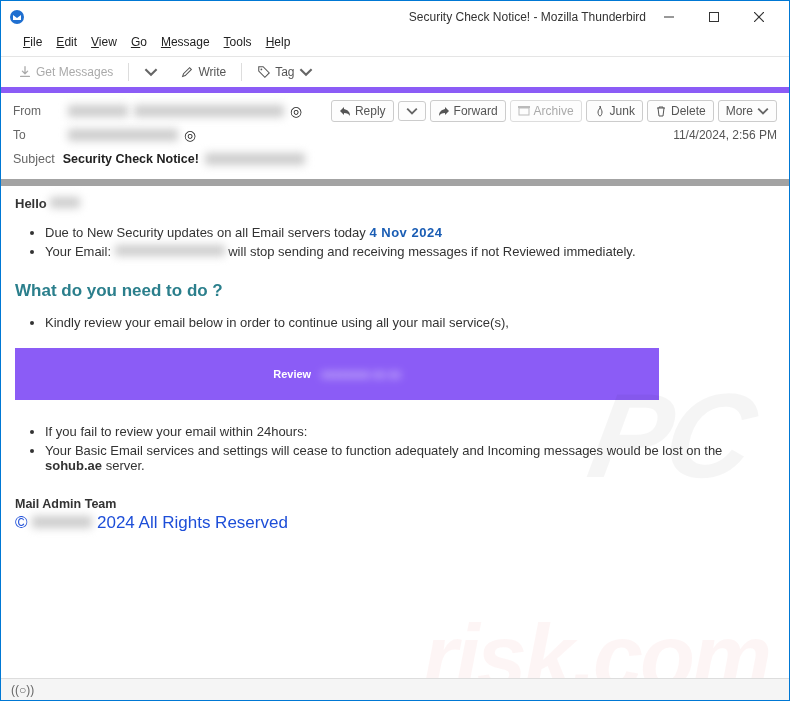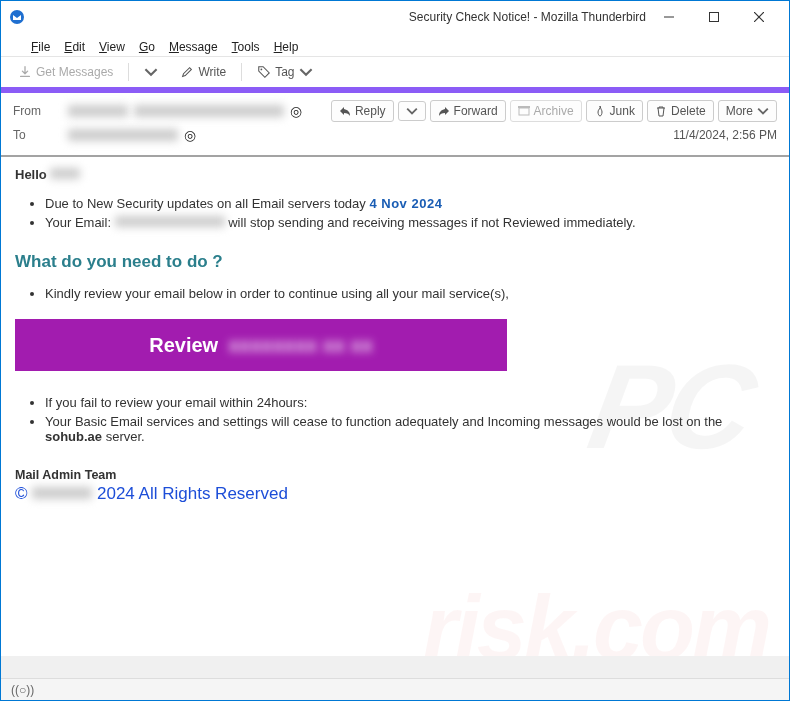--- a/index.html
+++ b/index.html
@@ -3,49 +3,49 @@
 <meta charset="utf-8">
 <style>
 * { margin: 0; padding: 0; box-sizing: border-box; font-family: "Segoe UI", Tahoma, sans-serif; }
 body { width: 790px; height: 701px; background: #f0f0f0; border: 1px solid #0078d4; overflow: hidden; position: relative; }
 .titlebar { height: 32px; background: #fff; display: flex; align-items: center; padding: 0 8px; }
 .titlebar .app-icon { width: 16px; height: 16px; margin-right: 6px; }
 .titlebar .title { font-size: 12px; color: #333; flex: 1; text-align: right; }
 .winbtns { display: flex; gap: 0; }
 .winbtn { width: 45px; height: 30px; display: flex; align-items: center; justify-content: center; cursor: pointer; }
 .winbtn svg { width: 10px; height: 10px; }
-.menubar { height: 24px; background: #fff; display: flex; align-items: flex-end; padding: 0 24px; gap: 2px; border-bottom: 1px solid #e5e5e5; }
+.menubar { height: 24px; background: #fff; display: flex; align-items: flex-start; padding: 0 16px; gap: 2px; border-bottom: 1px solid #e5e5e5; }
 .menubar .mi { font-size: 12px; color: #222; padding: 2px 6px; cursor: pointer; }
 .menubar .mi u { text-decoration: underline; }
 .toolbar { height: 36px; background: #fff; display: flex; align-items: center; padding: 0 10px; gap: 8px; border-bottom: 6px solid #8b5cf6; }
 .tb-btn { display: flex; align-items: center; gap: 4px; font-size: 12px; color: #555; padding: 4px 6px; border: 1px solid transparent; border-radius: 3px; cursor: pointer; }
 .tb-btn.disabled { color: #aaa; }
 .tb-btn svg { width: 14px; height: 14px; }
 .tb-sep { width: 1px; height: 18px; background: #ddd; }
 .chev { width:10px; height:10px; }
-.headers { background: #fff; border-bottom: 2px solid #a3a3a3; padding: 6px 12px 8px 12px; }
+.headers { background: #fff; border-bottom: 7px solid #a3a3a3; padding: 6px 12px 8px 12px; }
 .hdr-row { display: flex; align-items: center; font-size: 12px; color: #555; min-height: 24px; }
 .hdr-label { width: 55px; color: #666; }
 .hdr-val { color: #222; display:flex; align-items:center; gap:6px; }
 .blurred { filter: blur(4px); background:#ccc; color:transparent; border-radius:2px; display:inline-block; height:12px; }
 .hdr-actions { margin-left: auto; display: flex; gap: 4px; align-items: center; }
 .act-btn { display: flex; align-items: center; gap: 4px; font-size: 12px; color: #555; padding: 3px 7px; border: 1px solid #ccc; border-radius: 3px; background:#fdfdfd; cursor: pointer; }
 .act-btn.disabled { color:#aaa; border-color:#ddd; }
 .act-btn svg { width: 12px; height: 12px; }
 .timestamp { font-size: 12px; color: #555; margin-left:auto; }
 .subject-line { font-size: 12.5px; }
 .subject-line .lbl { color:#666; margin-right:8px; }
 .subject-line .val { font-weight: bold; color:#222; }
 .body-area { background: #fff; height: calc(701px - 32px - 24px - 36px - 86px - 24px); overflow-y: auto; padding: 10px 14px 6px 14px; font-size: 13px; color: #333; position:relative; }
 .body-area .greet { font-weight: bold; font-size:13px; }
 .body-area ul { margin: 14px 0 10px 30px; }
 .body-area li { margin-bottom: 4px; font-size:13px; color:#333; }
 .date-em { color: #1a5db4; font-weight: bold; letter-spacing:0.5px; }
 .section-h { color: #2b7f8c; font-size: 17px; font-weight: 600; margin: 22px 0 10px 0; font-family: Verdana, sans-serif; }
-.review-btn { background: #a21caf; color: #fff; width: 492px; height: 52px; display:flex; align-items:center; justify-content:center; font-size:20px; font-weight:bold; margin: 18px 0 24px 0; cursor:pointer; font-family: Verdana, sans-serif; }
+.review-btn { background: #8b5cf6; color: #fff; width: 644px; height: 52px; display:flex; align-items:center; justify-content:center; font-size:11px; font-weight:bold; margin: 18px 0 24px 0; cursor:pointer; font-family: Verdana, sans-serif; }
 .review-btn .blr { filter: blur(4px); margin-left:10px; opacity:0.8; }
 .footer-team { font-weight:bold; font-size:12.5px; margin-top:24px; }
 .footer-copy { font-size:17px; color:#1d4ed8; margin-top:2px; }
 .footer-copy .blurred { width:60px; }
 .statusbar { position:absolute; bottom:0; left:0; right:0; height: 22px; background: #f5f5f5; border-top:1px solid #ddd; display:flex; align-items:center; padding: 0 10px; font-size:12px; color:#666;}
 .watermark { position:absolute; top:180px; right:40px; font-size:120px; font-weight:bold; color:#000; opacity:0.035; pointer-events:none; transform: skewX(-10deg); font-style:italic; letter-spacing:-5px;}
 .watermark2 { position:absolute; top:420px; right:20px; font-size:90px; font-weight:bold; color:#d00; opacity:0.035; pointer-events:none; font-style:italic; letter-spacing:-3px;}
 .glyph-icon { font-size:14px; line-height:1; }
 </style>
 </head>
@@ -173,20 +173,25 @@
     </div>
   </div>
   <div class="hdr-row">
     <span class="hdr-label">To</span>
     <span class="hdr-val">
       <span class="blurred" style="width:110px"></span>
       <span class="glyph-icon">◎</span>
     </span>
     <span class="timestamp">11/4/2024, 2:56 PM</span>
   </div>
+  <div class="hdr-row subject-line">
+    <span class="lbl">Subject</span>
+    <span class="val">Security Check Notice!</span>
+    <span class="blurred" style="width:100px; margin-left:6px;"></span>
+  </div>
 </div>
 
 <div class="body-area">
   <div class="watermark">PC</div>
   <div class="watermark2">risk.com</div>
 
   <div><span class="greet">Hello</span> <span class="blurred" style="width:30px;height:11px;"></span></div>
 
   <ul>
     <li><span>Due to New Security updates on all Email servers today  </span><span class="date-em">4 Nov 2024</span></li>

